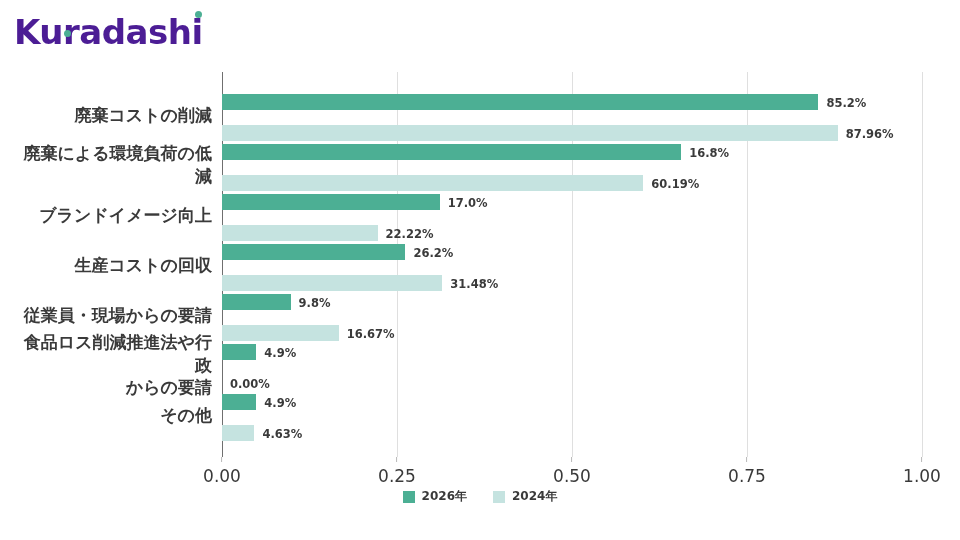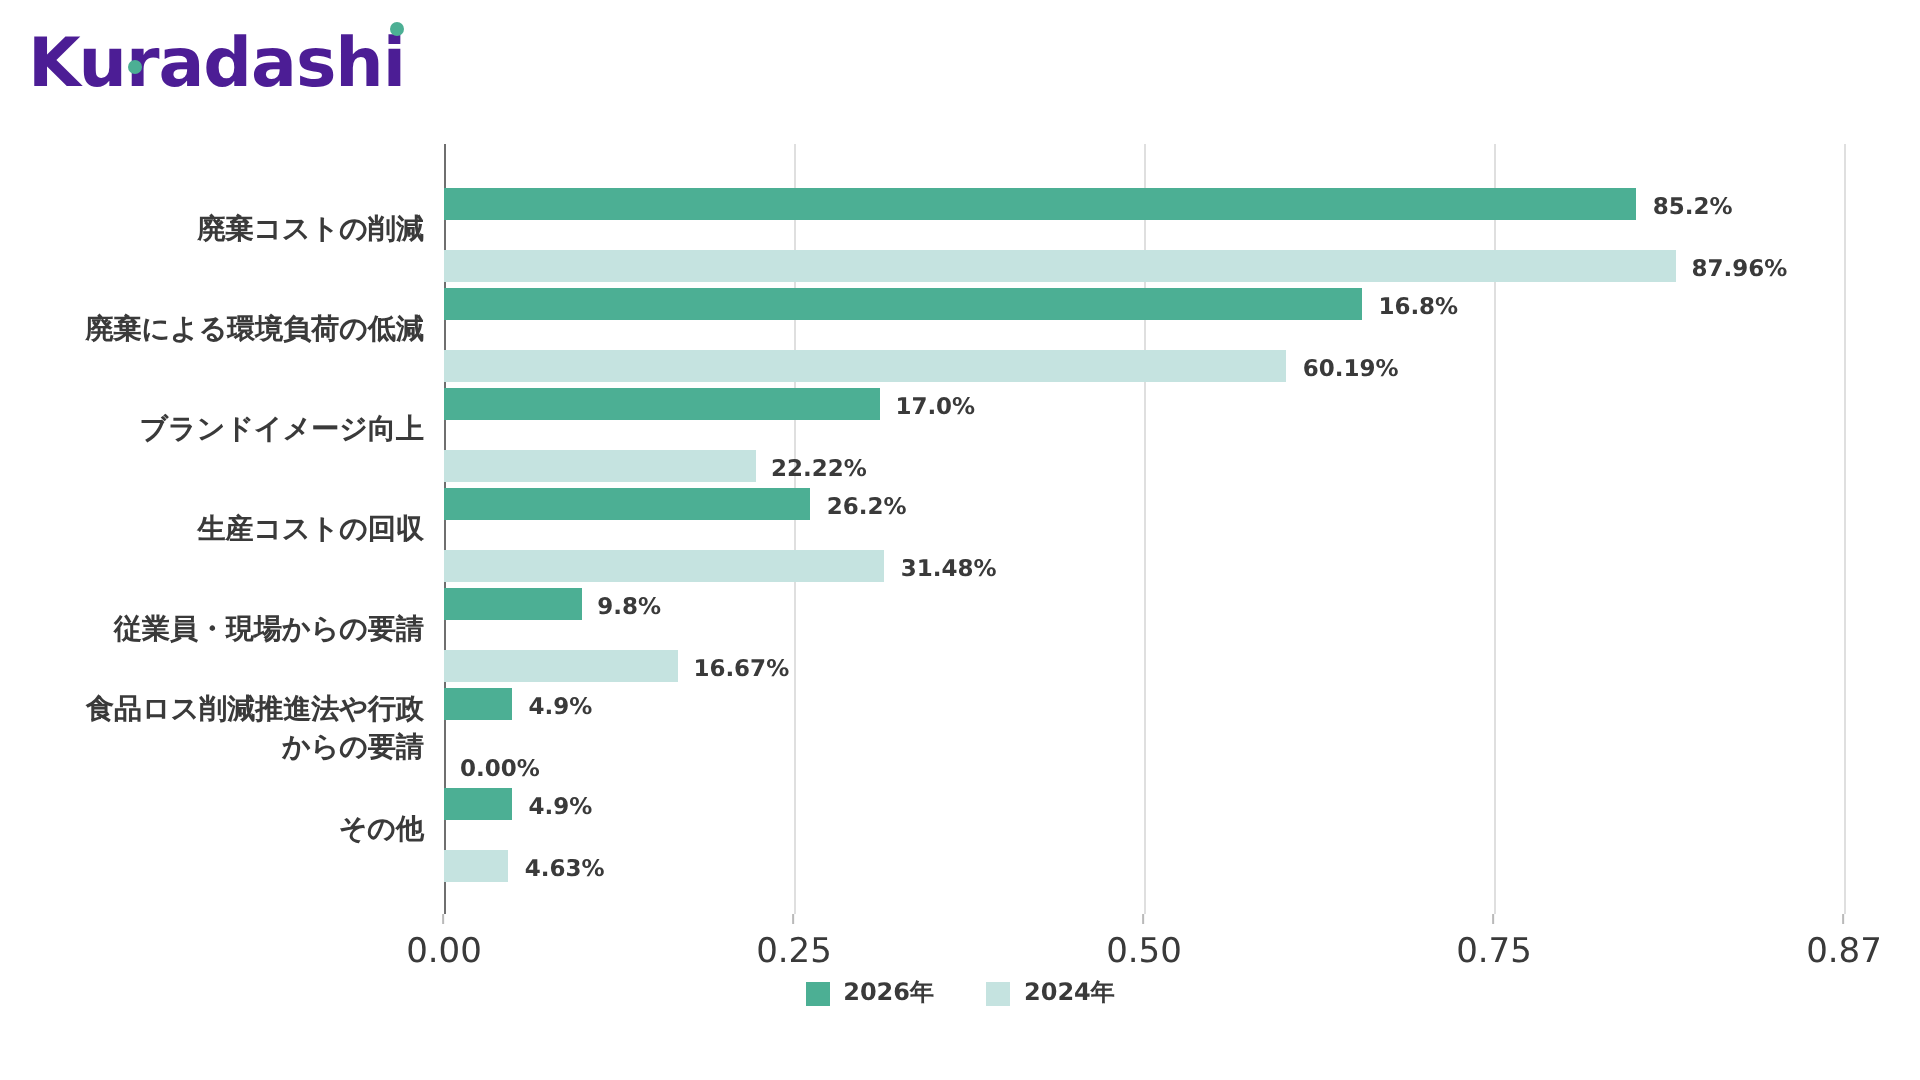--- a/index.html
+++ b/index.html
@@ -93,21 +93,21 @@
     position: absolute;
     right: 100%;
     width: 200px;
     margin-right: 10px;
     top: 0;
     height: 50px;
     display: flex;
     align-items: center;
     justify-content: flex-end;
     text-align: right;
-    font-size: 14px;
+    font-size: 17px;
     font-weight: 700;
     color: #3a3a3a;
     line-height: 1.35;
     font-family: "DejaVu Sans", "Liberation Sans", sans-serif;
   }
   .bar-wrap {
     position: absolute;
     left: 0;
     height: 16px;
     display: flex;
@@ -295,21 +295,21 @@
       <div class="xtick" style="left: 350px;">
         <div class="tick-mark"></div>
         <div class="tick-label">0.50</div>
       </div>
       <div class="xtick" style="left: 525px;">
         <div class="tick-mark"></div>
         <div class="tick-label">0.75</div>
       </div>
       <div class="xtick" style="left: 700px;">
         <div class="tick-mark"></div>
-        <div class="tick-label">0.87</div>
+        <div class="tick-label">1.00</div>
       </div>
     </div>
 
   <div id="legend">
       <div class="legend-item">
         <span class="legend-swatch series-a"></span>
         <span class="legend-label">2026年</span>
       </div>
       <div class="legend-item">
         <span class="legend-swatch series-b"></span>

